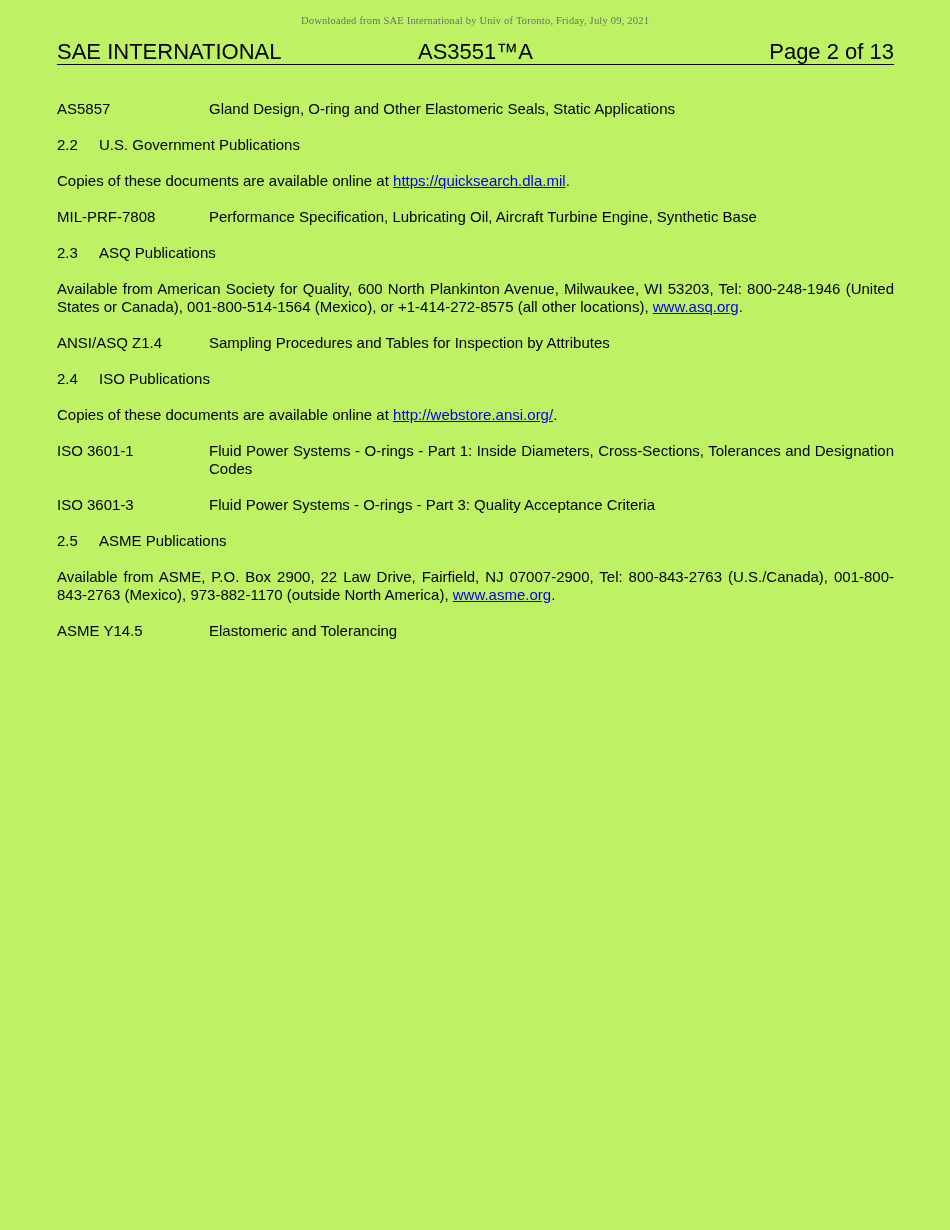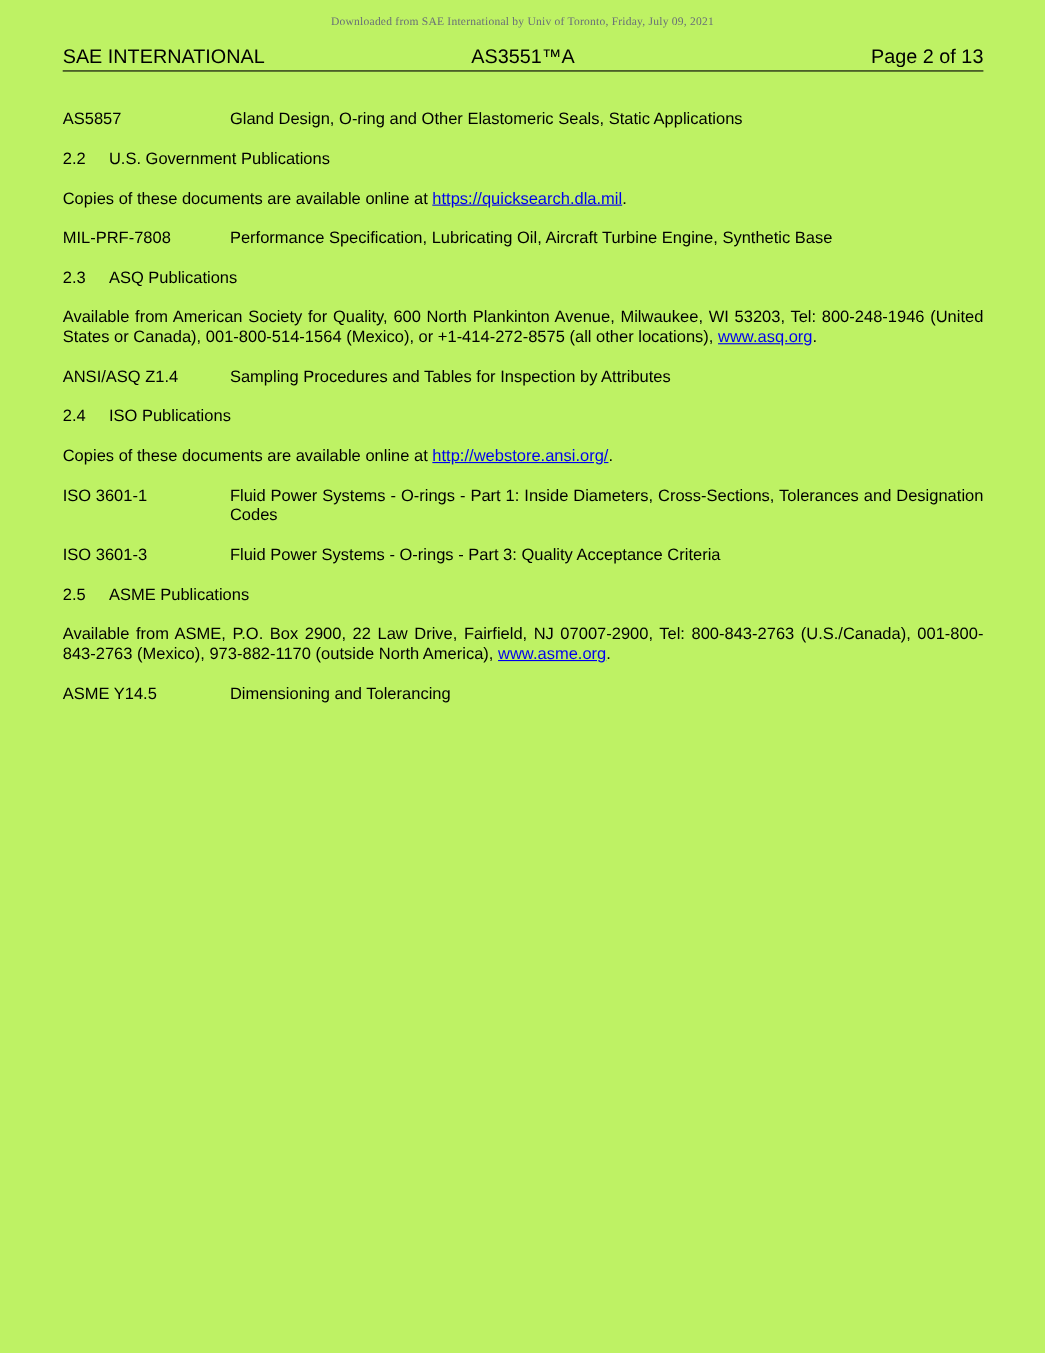--- a/index.html
+++ b/index.html
@@ -24,21 +24,21 @@
     font-size: 10.5px;
     color: var(--watermark, #6a6f77);
     letter-spacing: 0.2px;
   }
   .header {
     display: flex;
     align-items: baseline;
     padding-top: 42px;
     padding-bottom: 3px;
     border-bottom: 1.5px solid #000;
-    font-size: 18px;
+    font-size: 22px;
     line-height: 19px;
   }
   .h-left  { flex: 1; text-align: left; }
   .h-center{ flex: 1; text-align: center; }
   .h-right { flex: 1; text-align: right; }
   .content {
     padding-top: 35px;
     font-size: 15px;
     line-height: 17.6px;
   }
@@ -114,17 +114,17 @@
     </div>
 
     <div class="block section">
       <span class="sec-num">2.5</span><span>ASME Publications</span>
     </div>
 
     <p class="block para"><span>Available from ASME, P.O. Box 2900, 22 Law Drive, Fairfield, NJ 07007-2900, Tel: 800-843-2763 (U.S./Canada), 001-800-843-2763 (Mexico), 973-882-1170 (outside North America), </span><a class="link">www.asme.org</a><span>.</span></p>
 
     <div class="block term-row">
       <span class="term">ASME Y14.5</span>
-      <span class="def">Dimensioning and Tolerancing</span>
+      <span class="def">Elastomeric and Tolerancing</span>
     </div>
 
   </div>
 </div>
 
 </body></html>

